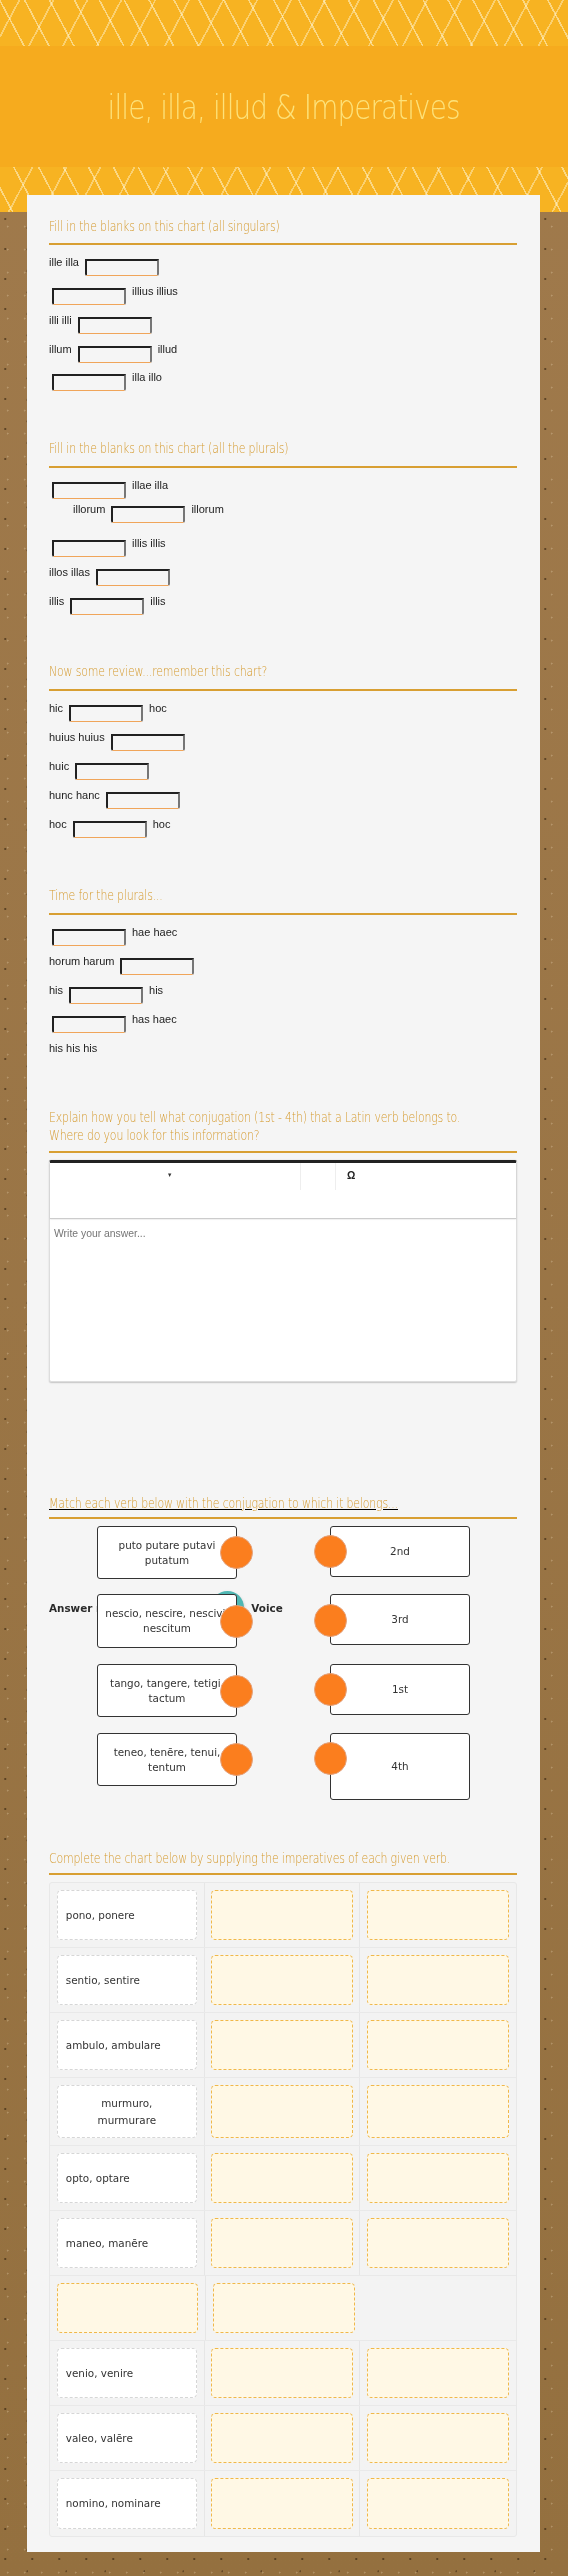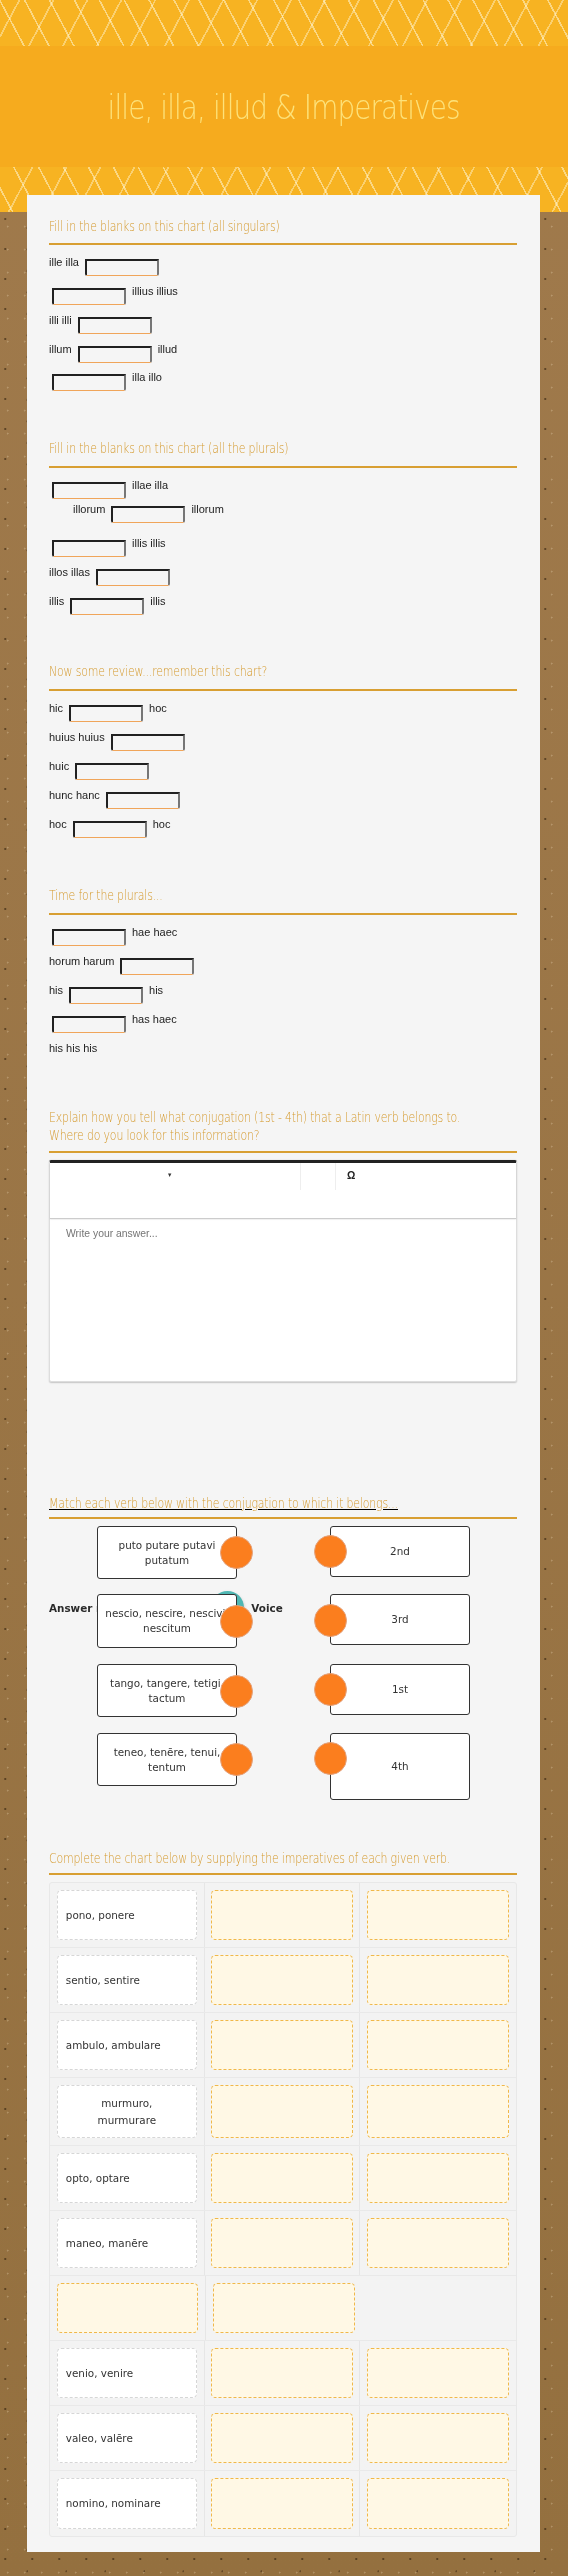--- a/index.html
+++ b/index.html
@@ -77,21 +77,21 @@
     background: #fff; border: 0.7px solid #ddd; border-top: 3.7px solid #222;
     border-radius: 2.2px;
     box-shadow: 0 0.7px 1.5px rgba(0,0,0,0.2);
   }
   .toolbar { position: relative; height: 56px; border-bottom: 0.7px solid #ccc; box-shadow: 0 0.7px 1.5px rgba(0,0,0,0.15); }
   .tb-select { position: absolute; left: 0; top: 0; width: 251px; height: 27px; border-right: 0.7px solid #eee; }
   .tb-caret { position: absolute; left: 118px; top: 8.1px; font-size: 6.7px; color: #333; }
   .tb-blank { position: absolute; left: 251px; top: 0; width: 35px; height: 27px; border-right: 0.7px solid #eee; }
   .tb-omega { position: absolute; left: 297px; top: 7.4px; font-size: 10.4px; font-weight: bold; color: #222; }
   .answer-area {
-    padding: 9px 16px; font-family: "Liberation Sans", sans-serif; font-size: 10.4px; color: #999;
+    padding: 9px 4px; font-family: "Liberation Sans", sans-serif; font-size: 10.4px; color: #999;
     width: 100%; height: 161px; border: none; resize: none; background: #fff;
   }
   .recorder {
     position: absolute; left: 0; display: flex; align-items: center;
     font-family: "DejaVu Sans", sans-serif; font-weight: bold; font-size: 10.4px; color: #2a2a2a;
   }
   .recorder .opt { font-size: 9px; margin-left: 3px; }
   .rec-btn {
     width: 33px; height: 33px; border-radius: 50%; background: #4fb7b3; margin: 0 7.4px 0 4.4px;
     box-shadow: 0 2.2px 3.7px rgba(0,0,0,0.25);

